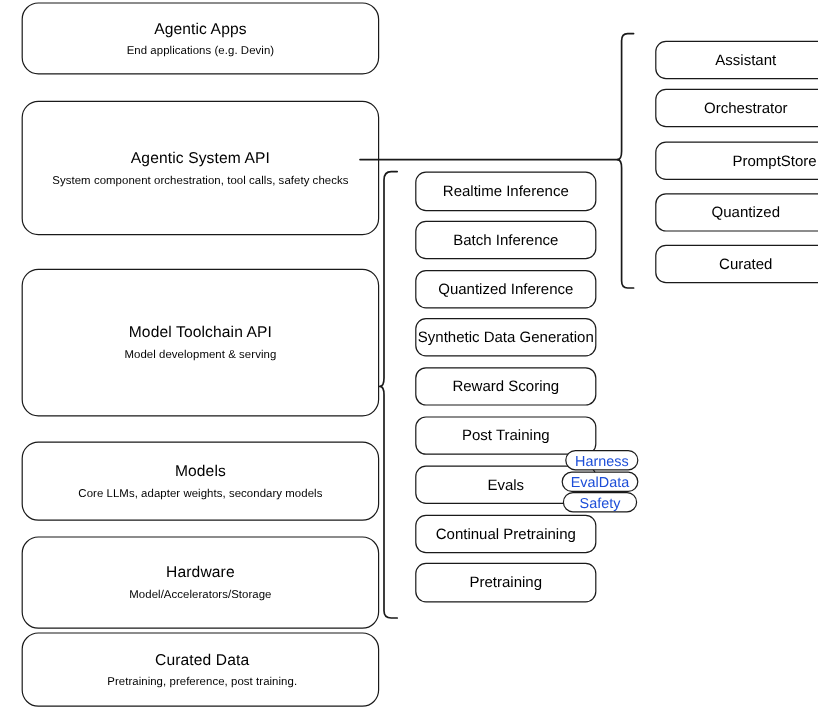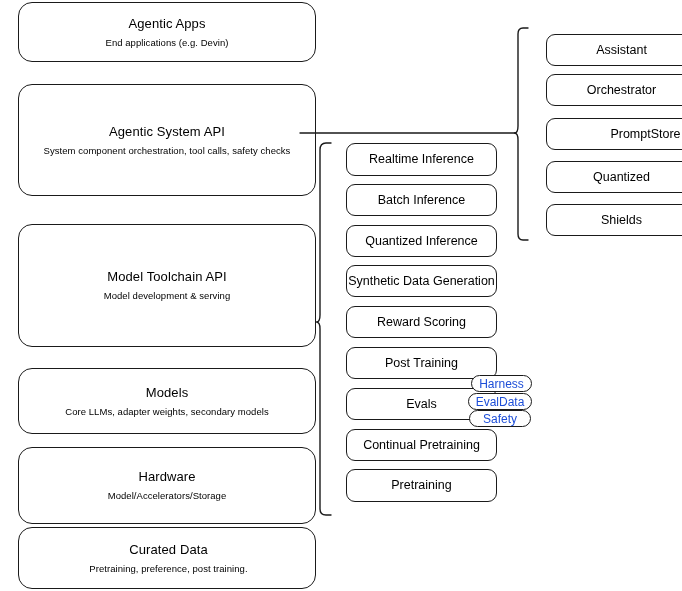--- a/index.html
+++ b/index.html
@@ -207,16 +207,16 @@
 
   <div class="box item-box" style="left:530px; top:118px; width:151px; height:32px;padding-left:48px;">
     <div class="item-label">PromptStore</div>
   </div>
 
   <div class="box item-box" style="left:530px; top:161px; width:151px; height:32px;">
     <div class="item-label">Quantized</div>
   </div>
 
   <div class="box item-box" style="left:530px; top:204px; width:151px; height:32px;">
-    <div class="item-label">Shields</div>
+    <div class="item-label">Curated</div>
   </div>
 
 </div>
 
 </body></html>

